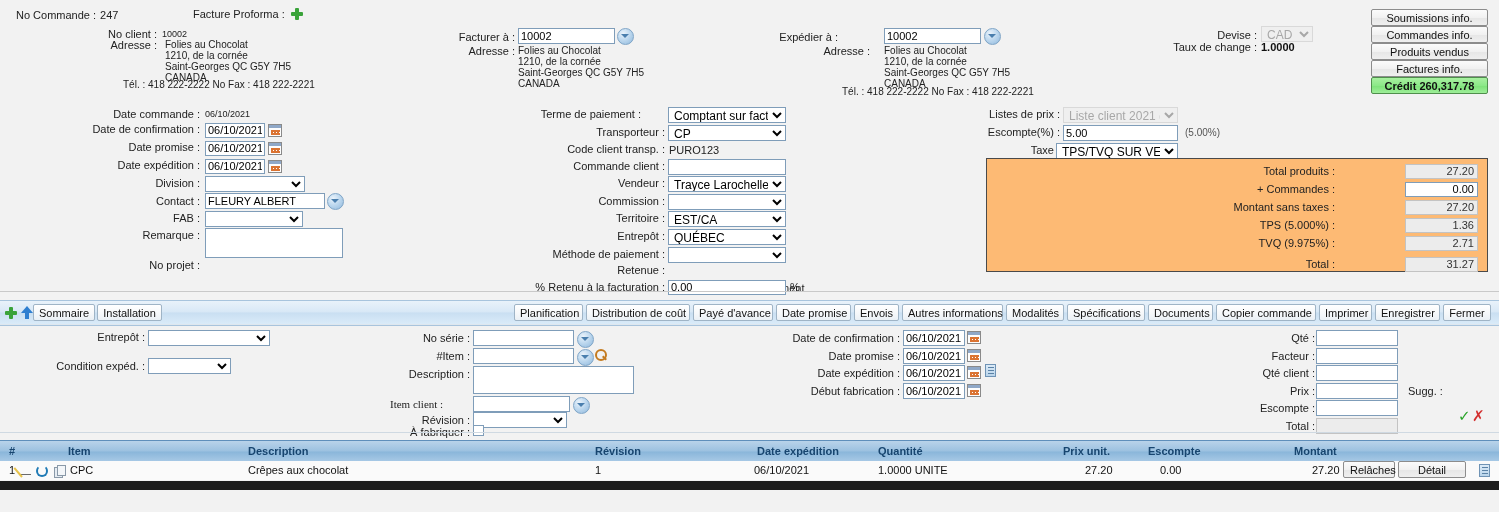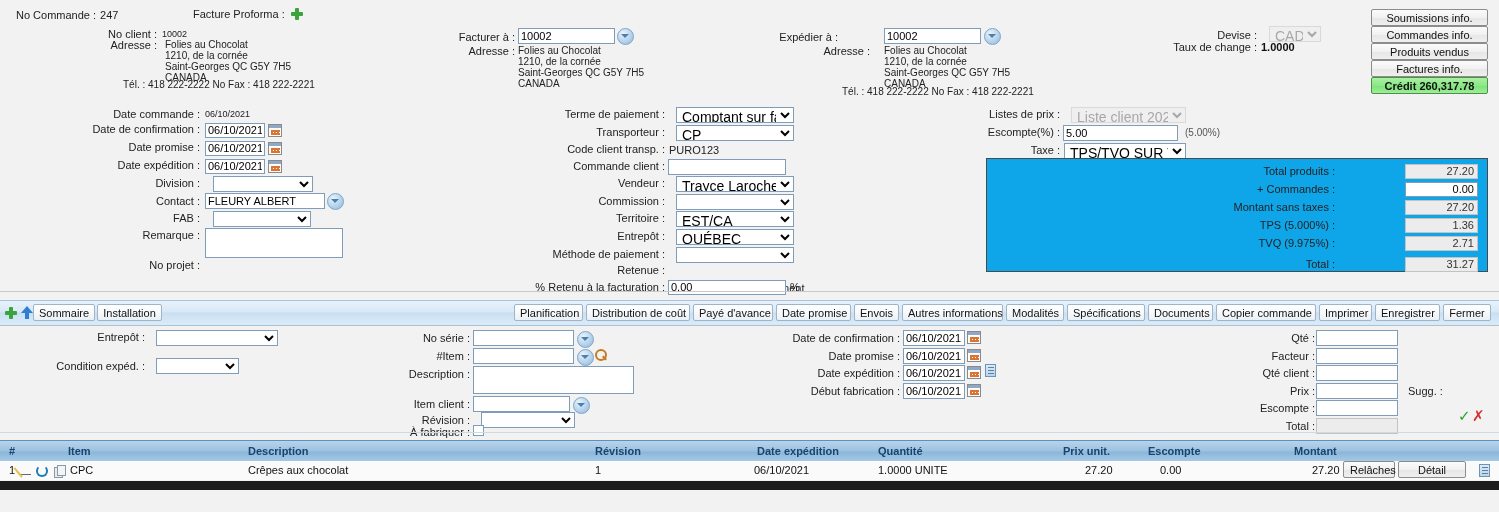--- a/index.html
+++ b/index.html
@@ -18,22 +18,22 @@
   .valb{font-size:11px;color:#111;font-weight:bold;white-space:nowrap;}
   .inp{
     border:1px solid #7f9db9;background:#fff;height:15px;line-height:15px;
     font-size:11px;font-family:"Liberation Sans",sans-serif;color:#000;
     padding:0 2px;box-sizing:border-box;outline:none;
   }
   .inp.ro{background:#ececec;color:#333;border:1px solid #c3c3c3;}
   .inp.num{text-align:right;padding-right:3px;}
   .sel{
     border:1px solid #7f9db9;background:#fff;height:16px;
-    font-size:14px;font-family:"Liberation Sans",sans-serif;color:#000;
-    box-sizing:border-box;padding:0 1px;margin-left:8px;
+    font-size:12px;font-family:"Liberation Sans",sans-serif;color:#000;
+    box-sizing:border-box;padding:0 1px;
   }
   .sel.dis{background:#efefef;color:#888;border:1px solid #cfcfcf;}
   .ta{
     border:1px solid #7f9db9;background:#fff;resize:none;
     font-size:11px;font-family:"Liberation Sans",sans-serif;
     box-sizing:border-box;
   }
   .row{position:absolute;display:flex;align-items:center;}
 
   
@@ -119,21 +119,21 @@
   .copyic{width:11px;height:12px;display:inline-block;position:relative;cursor:pointer;}
   .copyic:before{content:"";position:absolute;left:0;top:2px;width:7px;height:9px;border:1px solid #8a99a8;background:#e6ecf2;}
   .copyic:after{content:"";position:absolute;left:3px;top:0;width:7px;height:9px;border:1px solid #8a99a8;background:#f3f6f9;}
 
   .docic{width:11px;height:13px;display:inline-block;border:1px solid #6f93b5;background:linear-gradient(to bottom,#dcebf8,#b9d4ea);position:relative;box-sizing:border-box;cursor:pointer;}
   .docic:before{content:"";position:absolute;left:2px;top:2px;width:6px;height:1px;background:#5b82a6;box-shadow:0 3px 0 #5b82a6,0 6px 0 #5b82a6;}
 
   .ok{color:#29a329;font-weight:bold;font-size:15px;cursor:pointer;}
   .xx{color:#d32f2f;font-weight:bold;font-size:15px;cursor:pointer;}
 
-  .totbox{position:absolute;left:986px;top:158px;width:500px;height:112px;border:1px solid #4a4a4a;background:#0ea5e9;}
+  .totbox{position:absolute;left:986px;top:158px;width:500px;height:112px;border:1px solid #4a4a4a;background:#fdba74;}
   .sep{position:absolute;left:0;top:291px;width:1499px;height:1px;background:#c9c9c9;}
   .sep2{position:absolute;left:0;top:324px;width:1499px;height:1px;background:#dfe7ee;}
   .botpanelline{position:absolute;left:0;top:432px;width:1499px;height:1px;background:#cfd9e2;}
 </style>
 </head>
 <body>
 
 <div class="page">
 
   <div class="row" style="left:16px;top:9px;">
@@ -223,21 +223,21 @@
   <div class="row" style="left:400px;top:45px;width:115px;justify-content:flex-end;">
     <span class="lbl">Adresse :</span>
   </div>
   <div style="position:absolute;left:518px;top:45px;">
     <div class="val">Folies au Chocolat</div>
     <div class="val">1210, de la cornée</div>
     <div class="val">Saint-Georges QC G5Y 7H5</div>
     <div class="val">CANADA</div>
   </div>
 
-  <div class="row" style="left:520px;top:108px;width:145px;justify-content:flex-end;">
+  <div class="row" style="left:496px;top:108px;width:145px;justify-content:flex-end;">
     <span class="lbl">Terme de paiement :</span>
   </div>
   <select class="sel" style="position:absolute;left:668px;top:107px;width:118px;">
     <option>Comptant sur facturation</option>
   </select>
 
   <div class="row" style="left:520px;top:126px;width:145px;justify-content:flex-end;">
     <span class="lbl">Transporteur :</span>
   </div>
   <select class="sel" style="position:absolute;left:668px;top:125px;width:118px;">
@@ -428,21 +428,21 @@
   </div>
   <input class="inp" style="position: absolute; left: 473px; top: 348px; width: 101px; height: 16px;">
   <span class="ddbtn" style="position:absolute;left:577px;top:349px;"></span>
   <span class="mag" style="position:absolute;left:595px;top:349px;"></span>
 
   <div class="row" style="left:390px;top:368px;width:80px;justify-content:flex-end;">
     <span class="lbl">Description :</span>
   </div>
   <textarea class="ta" style="position: absolute; left: 473px; top: 366px; width: 161px; height: 28px;"></textarea>
 
-  <div class="row" style="left:390px;top:398px;width:80px;justify-content:flex-end;">
+  <div class="row" style="left:390px;top:398px;width:80px;justify-content:flex-start;font-family:Liberation Serif, serif;">
     <span class="lbl">Item client :</span>
   </div>
   <input class="inp" style="position: absolute; left: 473px; top: 396px; width: 97px; height: 16px;">
   <span class="ddbtn" style="position:absolute;left:573px;top:397px;"></span>
 
   <div class="row" style="left:390px;top:414px;width:80px;justify-content:flex-end;">
     <span class="lbl">Révision :</span>
   </div>
   <select class="sel" style="position:absolute;left:473px;top:412px;width:94px;">
     <option></option>

